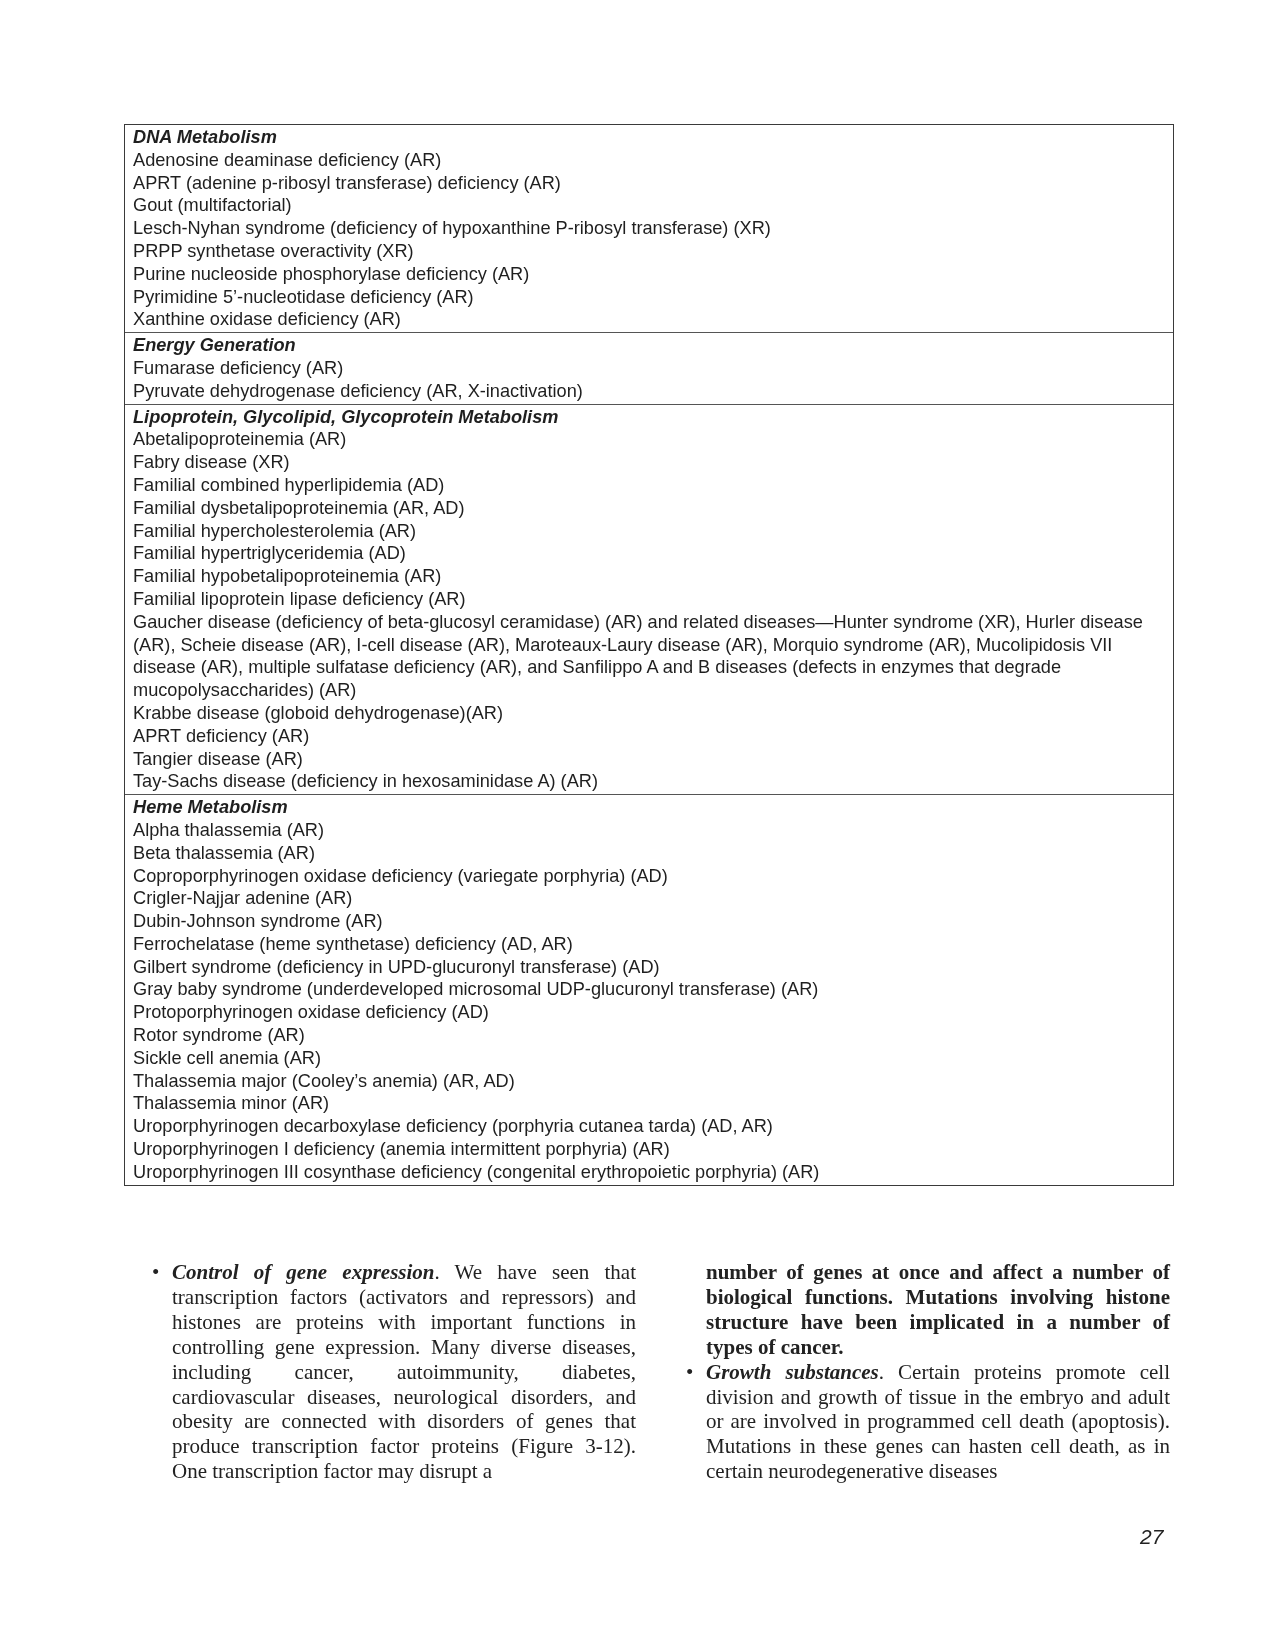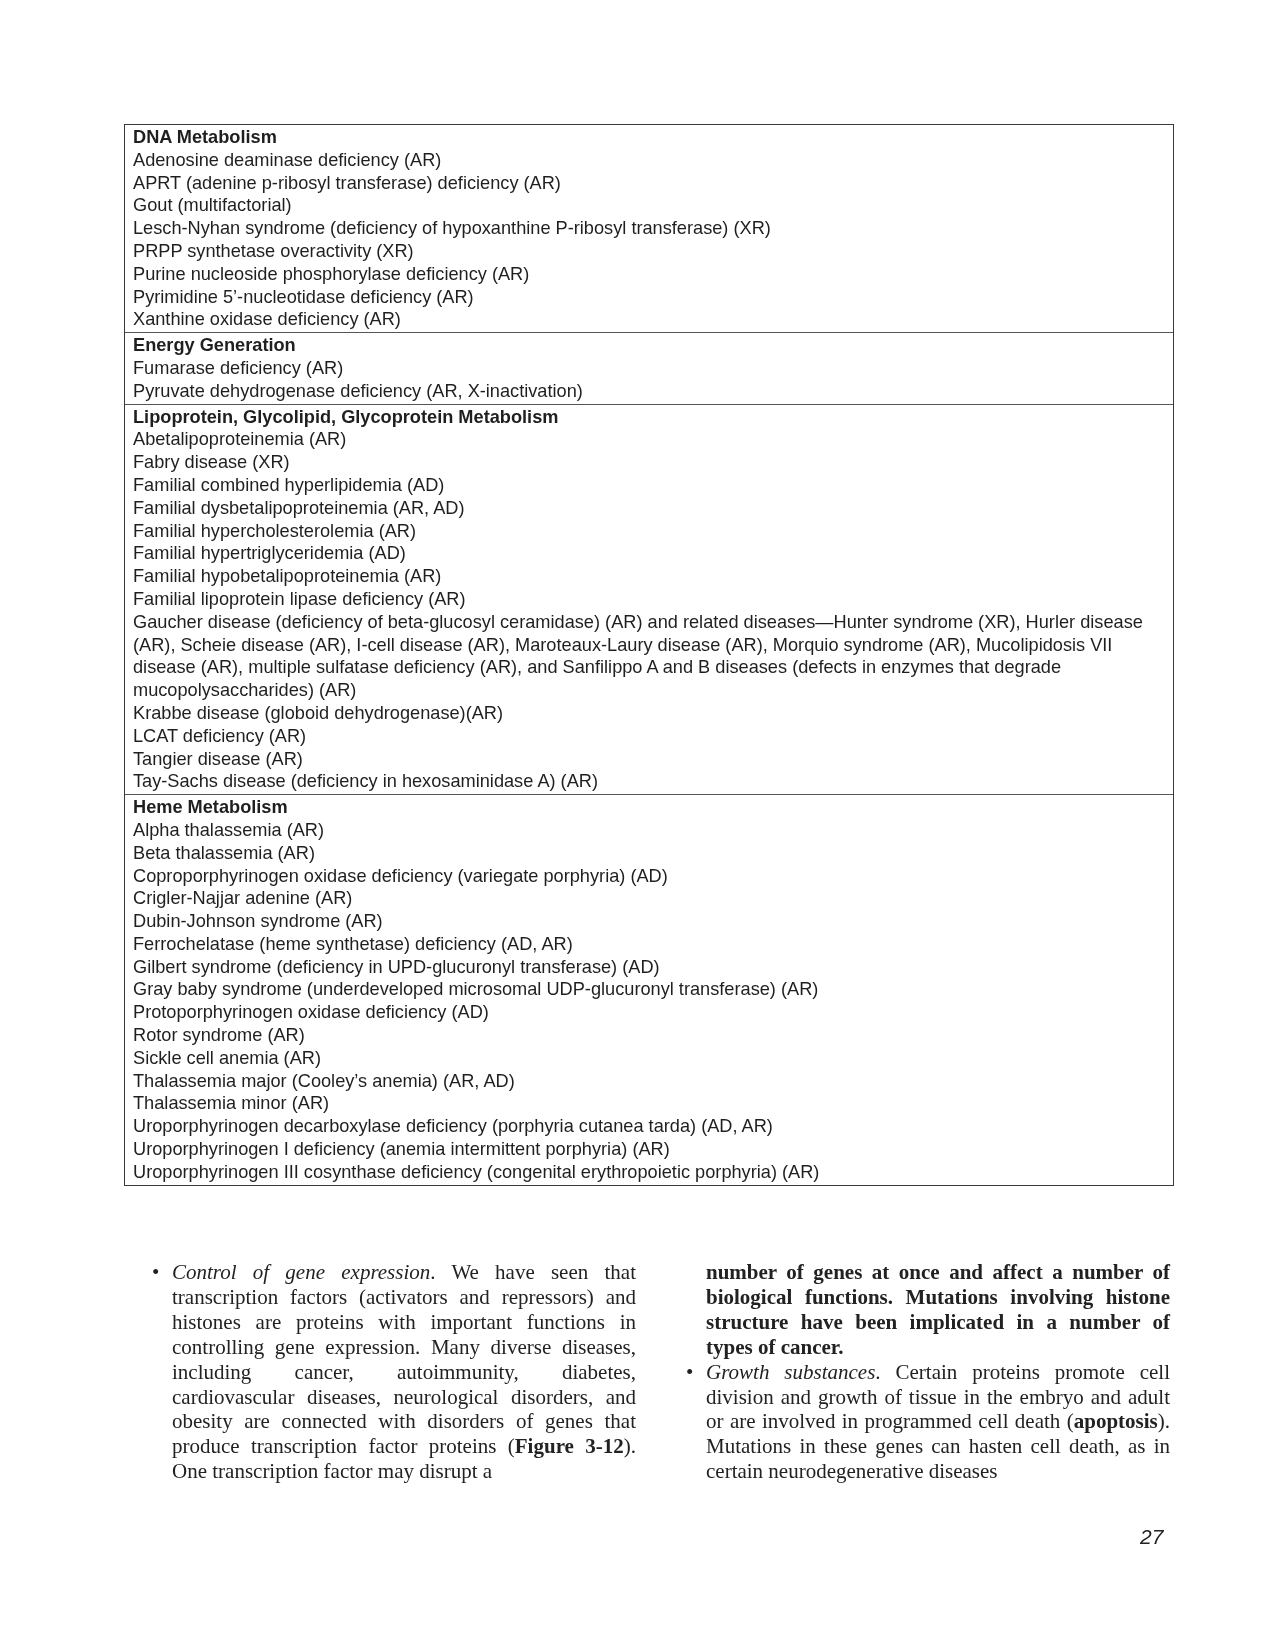--- a/index.html
+++ b/index.html
@@ -4,37 +4,37 @@
 <style>
   html, body { margin: 0; padding: 0; background: #ffffff; }
   body { width: 1276px; height: 1651px; position: relative; overflow: hidden; color: #1f1f1f; }
   .table {
     position: absolute; left: 124px; top: 124px; width: 1050px;
     border: 1.5px solid #3a3a3a; box-sizing: border-box;
     font-family: "Liberation Sans", sans-serif; font-size: 18.2px; line-height: 22.8px;
   }
   .section { padding: 1px 8px 1px 8px; border-bottom: 1.5px solid #555; }
   .section:last-child { border-bottom: none; }
-  .section-title { font-weight: bold; }
+  .section-title { font-weight: bold; font-style: italic; }
   .item { display: block; }
   .columns {
     position: absolute; left: 152px; top: 1260px; width: 1018px;
     display: flex; justify-content: space-between;
     font-family: "Liberation Serif", serif; font-size: 21px; line-height: 24.9px; color: #222;
   }
   .col { width: 484px; text-align: justify; }
   .bullet { position: relative; padding-left: 20px; }
   .bullet .dot { position: absolute; left: 0; top: 0; }
   .cont { padding-left: 20px; font-weight: bold; }
   .pagenum {
     position: absolute; left: 1140px; top: 1525px;
     font-family: Liberation Sans, sans-serif; font-style: italic; font-size: 21px; color: #222;
   }
-  i { font-style: italic; }
-  b { font-weight: bold; }
+  i { font-style: italic; font-weight: bold; }
+  b { font-weight: normal; }
 </style>
 </head>
 <body>
 
 <div class="table">
   <div class="section">
     <div class="section-title">DNA Metabolism</div>
     <div class="items">
         <div class="item">Adenosine deaminase deficiency (AR)</div>
         <div class="item">APRT (adenine p-ribosyl transferase) deficiency (AR)</div>
@@ -59,21 +59,21 @@
         <div class="item">Abetalipoproteinemia (AR)</div>
         <div class="item">Fabry disease (XR)</div>
         <div class="item">Familial combined hyperlipidemia (AD)</div>
         <div class="item">Familial dysbetalipoproteinemia (AR, AD)</div>
         <div class="item">Familial hypercholesterolemia (AR)</div>
         <div class="item">Familial hypertriglyceridemia (AD)</div>
         <div class="item">Familial hypobetalipoproteinemia (AR)</div>
         <div class="item">Familial lipoprotein lipase deficiency (AR)</div>
         <div class="item">Gaucher disease (deficiency of beta-glucosyl ceramidase) (AR) and related diseases—Hunter syndrome (XR), Hurler disease (AR), Scheie disease (AR), I-cell disease (AR), Maroteaux-Laury disease (AR), Morquio syndrome (AR), Mucolipidosis VII disease (AR), multiple sulfatase deficiency (AR), and Sanfilippo A and B diseases (defects in enzymes that degrade mucopolysaccharides) (AR)</div>
         <div class="item">Krabbe disease (globoid dehydrogenase)(AR)</div>
-        <div class="item">LCAT deficiency (AR)</div>
+        <div class="item">APRT deficiency (AR)</div>
         <div class="item">Tangier disease (AR)</div>
         <div class="item">Tay-Sachs disease (deficiency in hexosaminidase A) (AR)</div>
       </div>
   </div>
   <div class="section">
     <div class="section-title">Heme Metabolism</div>
     <div class="items">
         <div class="item">Alpha thalassemia (AR)</div>
         <div class="item">Beta thalassemia (AR)</div>
         <div class="item">Coproporphyrinogen oxidase deficiency (variegate porphyria) (AD)</div>

